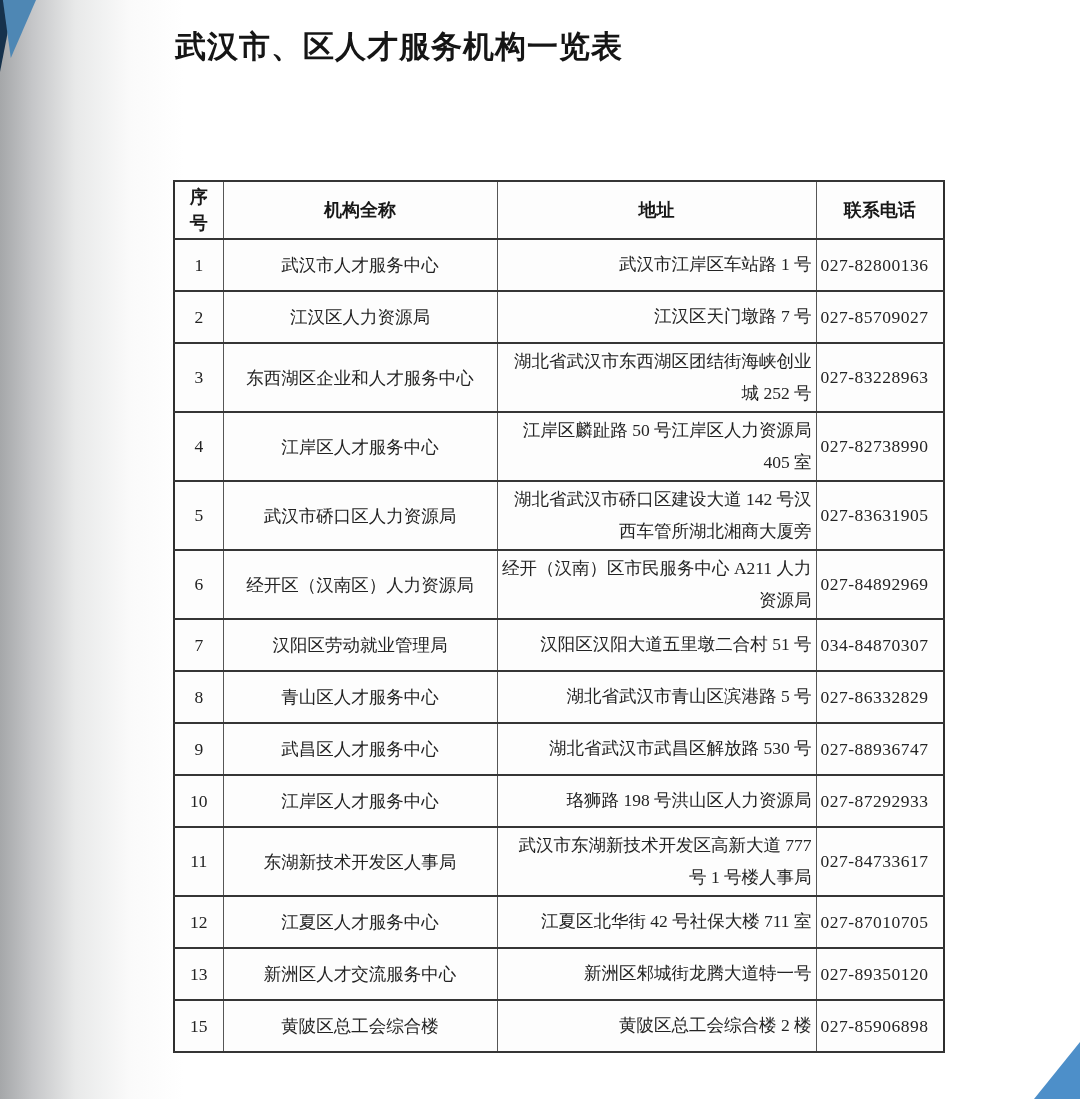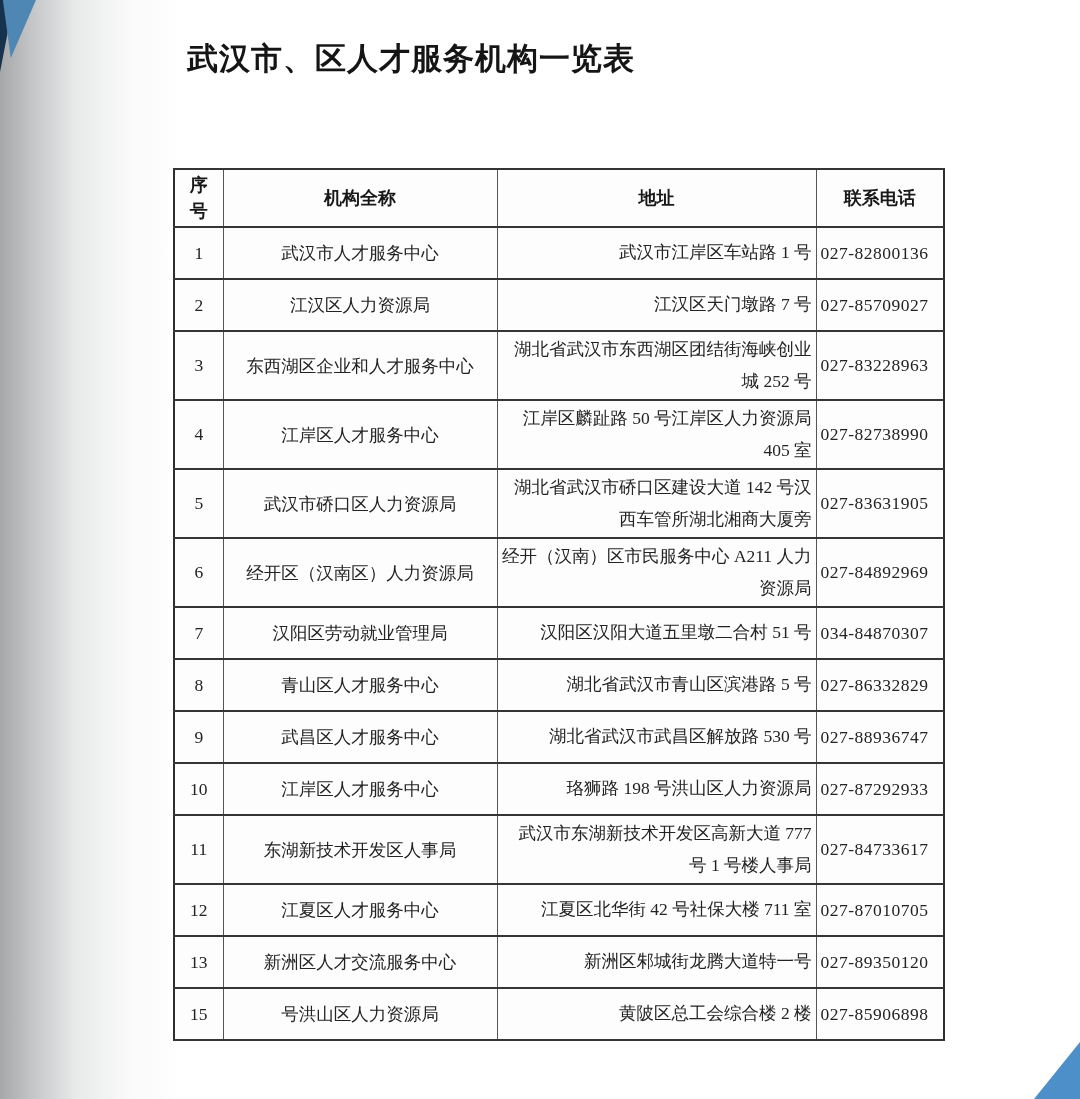--- a/index.html
+++ b/index.html
@@ -27,31 +27,31 @@
   .corner-br {
     position: absolute; right: 0; bottom: 0;
     width: 46px; height: 57px;
     clip-path: polygon(100% 0, 100% 100%, 0 100%);
   }
 
   .title {
     position: absolute;
     left: 171px;
     top: 22px;
-    margin: 16px;
+    margin: 4px;
     font-size: 31px;
     font-weight: bold;
     letter-spacing: 1px;
     color: #151515;
   }
 
   table.agency {
     position: absolute;
     left: 173px;
-    top: 168px;
+    top: 180px;
     width: 770px;
     border-collapse: collapse;
     table-layout: fixed;
     border: 2px solid #2e2e2e;
     background: #fdfdfd;
   }
   table.agency th, table.agency td {
     border-left: 1px solid #565656;
     border-right: 1px solid #565656;
     border-top: 2px solid #353535;
@@ -178,20 +178,20 @@
         <td class="c-phone">027-87010705</td>
       </tr>
       <tr>
         <td class="c-no">13</td>
         <td class="c-name">新洲区人才交流服务中心</td>
         <td class="c-addr">新洲区邾城街龙腾大道特一号</td>
         <td class="c-phone">027-89350120</td>
       </tr>
       <tr>
         <td class="c-no">15</td>
-        <td class="c-name">号洪山区人力资源局</td>
+        <td class="c-name">黄陂区总工会综合楼</td>
         <td class="c-addr">黄陂区总工会综合楼 2 楼</td>
         <td class="c-phone">027-85906898</td>
       </tr>
     </tbody>
   </table>
 
 </div>
 
 </body></html>

